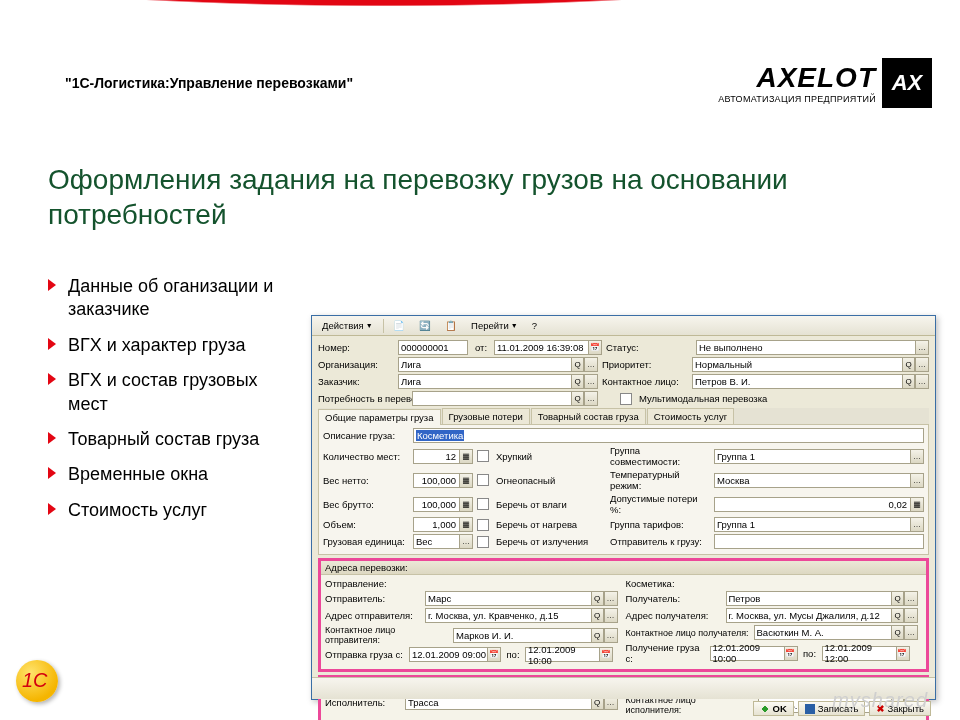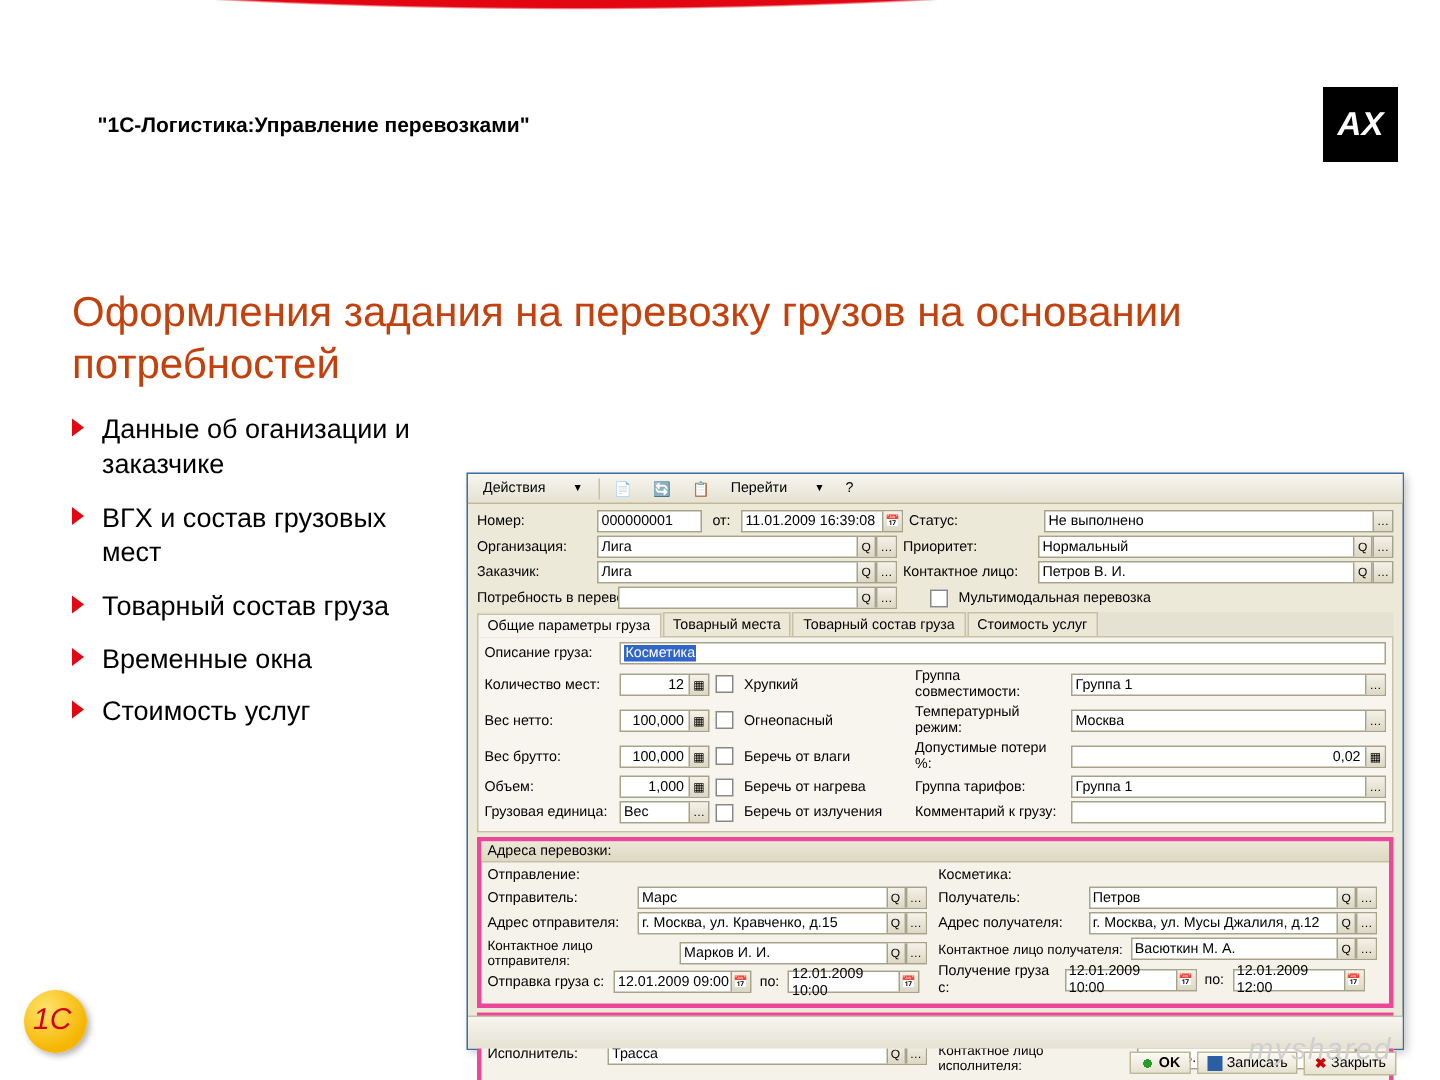--- a/index.html
+++ b/index.html
@@ -5,31 +5,31 @@
   * { box-sizing: border-box; }
   body { margin:0; font-family: Arial, sans-serif; background:#fff; width:960px; height:720px; position:relative; overflow:hidden; }
   .red-layer { position:absolute; top:0; left:0; right:0; height:150px; background: radial-gradient(ellipse 1200px 150px at 40% -70px, #e20613 0%, #e20613 50%, transparent 51%); z-index:0; }
   .red-arc2 { position:absolute; top:28px; left:0; right:0; height:130px; background: radial-gradient(ellipse 1300px 170px at 45% -60px, #fff 0%, #fff 50%, transparent 51%); z-index:1;}
   .subtitle-box { position:absolute; top:75px; left:65px; color:#000; font-size:14px; font-weight:bold; z-index:3; }
   .logo-box { position:absolute; top:58px; right:28px; display:flex; align-items:center; z-index:3; }
   .logo-text { text-align:right; margin-right:6px; }
   .logo-text .big { font-weight:900; font-style:italic; font-size:28px; color:#000; letter-spacing:1px; }
   .logo-text .small { font-size:9px; color:#000; letter-spacing:0.3px; }
   .logo-badge { width:50px; height:50px; background:#000; color:#fff; display:flex; align-items:center; justify-content:center; font-weight:900; font-style:italic; font-size:22px; }
-  .main-title { position:absolute; top:162px; left:48px; right:40px; color:#c2410c; font-size:28px; line-height:1.25; z-index:3;margin-top:28px;}
+  .main-title { position:absolute; top:162px; left:48px; right:40px; color:#14532d; font-size:28px; line-height:1.25; z-index:3;}
   .bullets { position:absolute; top:275px; left:48px; width:250px; font-size:18px; color:#000; line-height:1.3; }
   .bullets .item { margin-bottom:12px; position:relative; padding-left:20px; }
   .bullets .item::before { content:""; position:absolute; left:0; top:4px; width:0; height:0; border-top:6px solid transparent; border-bottom:6px solid transparent; border-left:8px solid #E30613; }
   .window { position:absolute; top:315px; left:311px; width:625px; height:385px; border:1px solid #3a6ea5; background:#ece9d8; font-size:9.5px; color:#000; box-shadow: 2px 2px 6px rgba(0,0,0,0.25); }
   .titlebar { height:18px; background:linear-gradient(180deg,#4a98e8 0%,#2a6fce 100%); color:#fff; display:flex; align-items:center; padding:0 4px; }
   .titlebar .tb-icon { width:12px; height:12px; background:#fff; margin-right:4px; display:inline-block; }
   .titlebar .tb-title { flex:1; font-size:9.5px; white-space:nowrap; overflow:hidden; }
   .titlebar .tb-btn { width:14px; height:12px; background:#d6e6fa; border:1px solid #1e4f9b; margin-left:2px; text-align:center; line-height:10px; font-size:9px; color:#000; }
   .toolbar { height:20px; background:linear-gradient(#f7f5ee,#e5e2d3); border-bottom:1px solid #bfb997; display:flex; align-items:center; padding:0 4px; gap:2px; }
-  .toolbar .tbtn { padding:1px 5px; border:1px solid transparent; font-size:9.5px; display:flex; align-items:center; gap:18px; }
+  .toolbar .tbtn { padding:1px 5px; border:1px solid transparent; font-size:9.5px; display:flex; align-items:center; gap:2px; }
   .toolbar .arrow { font-size:7px; }
   .toolbar .sep { width:1px; height:14px; background:#c7c2a6; margin:0 2px; }
   .form-area { padding:4px 6px; }
   .row { display:flex; align-items:center; margin-bottom:2px; gap:4px; }
   .lbl { width:76px; font-size:9.5px; white-space:nowrap; }
   .lbl-r { width:86px; }
   .lbl-mid { width:18px; text-align:center; }
   .inp { height:15px; border:1px solid #a7a28a; background:#fff; padding:0 2px; font-size:9.5px; display:inline-flex; align-items:center; position:relative; }
   .inp.sel { padding-right:14px; }
   .inp .sel-btn, .inp .q-btn, .inp .clr-btn { position:absolute; top:0; width:13px; height:13px; background:linear-gradient(#f4f2e8,#dcd8c4); border-left:1px solid #a7a28a; text-align:center; line-height:13px; font-size:8px; }
@@ -61,27 +61,32 @@
 </style>
 </head>
 <body>
 
 <div class="red-layer"></div>
 <div class="red-arc2"></div>
 
 <div class="subtitle-box">"1С-Логистика:Управление перевозками"</div>
 
 <div class="logo-box">
+  <div class="logo-text">
+    <div class="big">AXELOT</div>
+    <div class="small">АВТОМАТИЗАЦИЯ ПРЕДПРИЯТИЙ</div>
+  </div>
   <div class="logo-badge">AX</div>
 </div>
 
 <div class="main-title">Оформления задания на перевозку грузов на основании потребностей</div>
 
 <div class="bullets">
   <div class="item">Данные об оганизации и заказчике</div>
+  <div class="item">ВГХ и характер груза</div>
   <div class="item">ВГХ и состав грузовых мест</div>
   <div class="item">Товарный состав груза</div>
   <div class="item">Временные окна</div>
   <div class="item">Стоимость услуг</div>
 </div>
 
 <div class="window">
   <div class="toolbar">
     <div class="tbtn">
         <span>Действия</span>
@@ -148,21 +153,21 @@
           <span class="sel-btn">…</span>
           <span class="q-btn">Q</span>
         </span>
       <span style="width:14px"></span>
       <span class="chk"></span>
       <span>Мультимодальная перевозка</span>
     </div>
 
     <div class="tabs">
       <div class="tab active">Общие параметры груза</div>
-      <div class="tab">Товарный места</div>
+      <div class="tab">Грузовые потери</div>
       <div class="tab">Товарный состав груза</div>
       <div class="tab">Стоимость услуг</div>
     </div>
     <div class="tab-body">
       <div class="row">
         <span class="lbl" style="width:86px">Описание груза:</span>
         <span class="inp" style="flex:1">
             <span class="hl">Косметика</span>
           </span>
       </div>
@@ -223,21 +228,21 @@
           </span>
       </div>
       <div class="row">
         <span class="lbl" style="width:86px">Грузовая единица:</span>
         <span class="inp sel" style="width:60px">
             <span>Вес</span>
             <span class="sel-btn">…</span>
           </span>
         <span class="chk"></span>
           <span style="width:110px">Беречь от излучения</span>
-        <span style="width:100px">Комментарий к грузу:</span>
+        <span style="width:100px">Отправитель к грузу:</span>
         <span class="inp" style="flex:1"></span>
       </div>
     </div>
 
     <div class="section">
       <div class="section-h">Адреса перевозки:</div>
       <div class="two-col" style="padding:3px 4px">
         <div class="col-half">
           <div style="font-size:9.5px; margin-bottom:2px">Отправление:</div>
           <div class="row">

